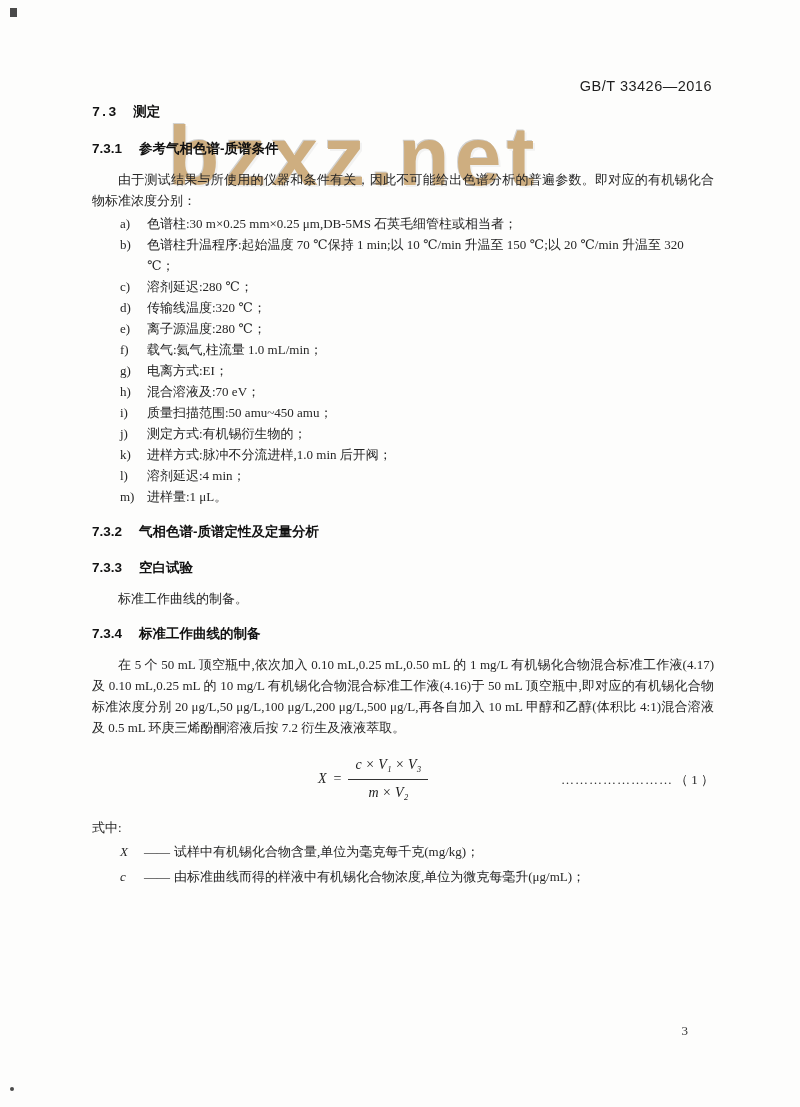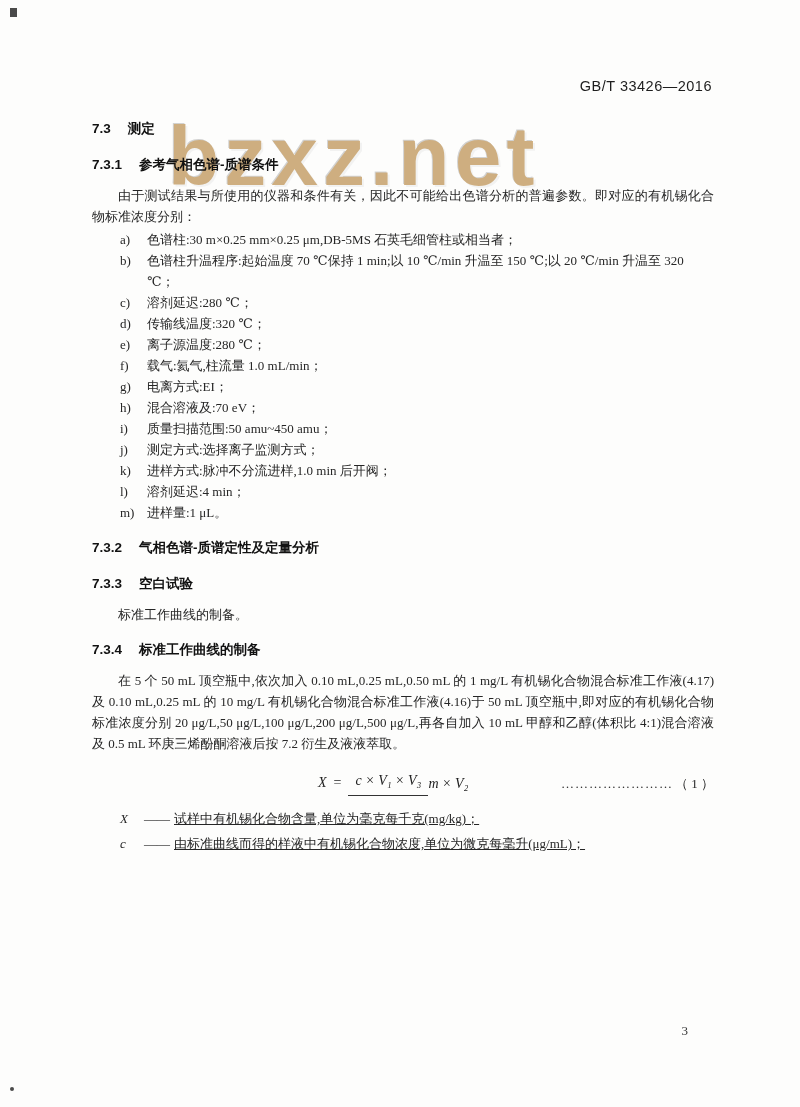--- a/index.html
+++ b/index.html
@@ -28,45 +28,45 @@
   }
   .content {
     position:absolute; left:92px; right:86px; top:74px; z-index:2;
     font-size:13px; line-height:1.62; text-align:justify;
   }
   .clause {
     font-family:"Liberation Sans","DejaVu Sans",sans-serif;
     font-weight:bold; font-size:13.5px; color:#111;
     margin:14px 0 9px; text-align:left;
   }
-  .clause.first { margin-top:44px; }
+  .clause.first { margin-top:28px;font-family:Liberation Mono, monospace; }
   .clause .cnum { margin-right:17px; }
   .para { text-indent:2em; margin-bottom:2px; }
   .list { margin:1px 0 2px; }
   .li { display:flex; padding-left:28px; text-align:left; }
   .li-label { flex:0 0 27px; }
   .li-text { flex:1; }
   .formula-row { display:flex; align-items:center; margin:16px 0 12px; }
   .f-spacer { flex:0 0 226px; }
   .f-main {
     display:flex; align-items:center; font-style:italic;
     font-size:14px; color:#222;
   }
   .f-eq { margin:0 7px; font-style:normal; }
-  .frac { display:inline-flex; align-items:center; }
+  .frac { display:inline-flex; flex-direction:column; align-items:center; }
   .fnum { padding:0 7px 2px; border-bottom:1px solid #333; }
   .fden { padding-top:2px; }
   .f-right { flex:1; display:flex; align-items:center; justify-content:flex-end; white-space:nowrap; }
   .f-dots { overflow:hidden; max-width:170px; letter-spacing:1px; color:#333; }
   .f-eqnum { margin-left:2px; }
   .where { margin:4px 0 3px; }
   .def { display:flex; padding-left:28px; text-align:left; margin-bottom:4px; }
   .def-sym { flex:0 0 24px; font-style:italic; }
   .def-dash { margin-right:4px; }
-  .def-text { flex:1;text-decoration:underline; }
+  .def-text { flex:1; }
   .page-number {
     position:absolute; right:112px; bottom:68px; z-index:2;
     font-size:13px; color:#333;
   }
 </style>
 </head>
 <body>
 
 <div class="page">
 
@@ -121,21 +121,21 @@
       <div class="li">
           <span class="li-label">h)</span>
           <span class="li-text">混合溶液及:70 eV；</span>
         </div>
       <div class="li">
           <span class="li-label">i)</span>
           <span class="li-text">质量扫描范围:50 amu~450 amu；</span>
         </div>
       <div class="li">
           <span class="li-label">j)</span>
-          <span class="li-text">测定方式:选择离子监测方式；</span>
+          <span class="li-text">测定方式:有机锡衍生物的；</span>
         </div>
       <div class="li">
           <span class="li-label">k)</span>
           <span class="li-text">进样方式:脉冲不分流进样,1.0 min 后开阀；</span>
         </div>
       <div class="li">
           <span class="li-label">l)</span>
           <span class="li-text">溶剂延迟:4 min；</span>
         </div>
       <div class="li">
@@ -172,20 +172,21 @@
           <span class="fnum">c × V₁ × V₃</span>
           <span class="fden">m × V₂</span>
         </span>
       </span>
       <span class="f-right">
         <span class="f-dots">……………………</span>
         <span class="f-eqnum">（ 1 ）</span>
       </span>
     </div>
 
+    <div class="where">式中:</div>
 
     <div class="def">
       <span class="def-sym">X</span>
       <span class="def-dash">——</span>
       <span class="def-text">试样中有机锡化合物含量,单位为毫克每千克(mg/kg)；</span>
     </div>
     <div class="def">
       <span class="def-sym">c</span>
       <span class="def-dash">——</span>
       <span class="def-text">由标准曲线而得的样液中有机锡化合物浓度,单位为微克每毫升(μg/mL)；</span>

